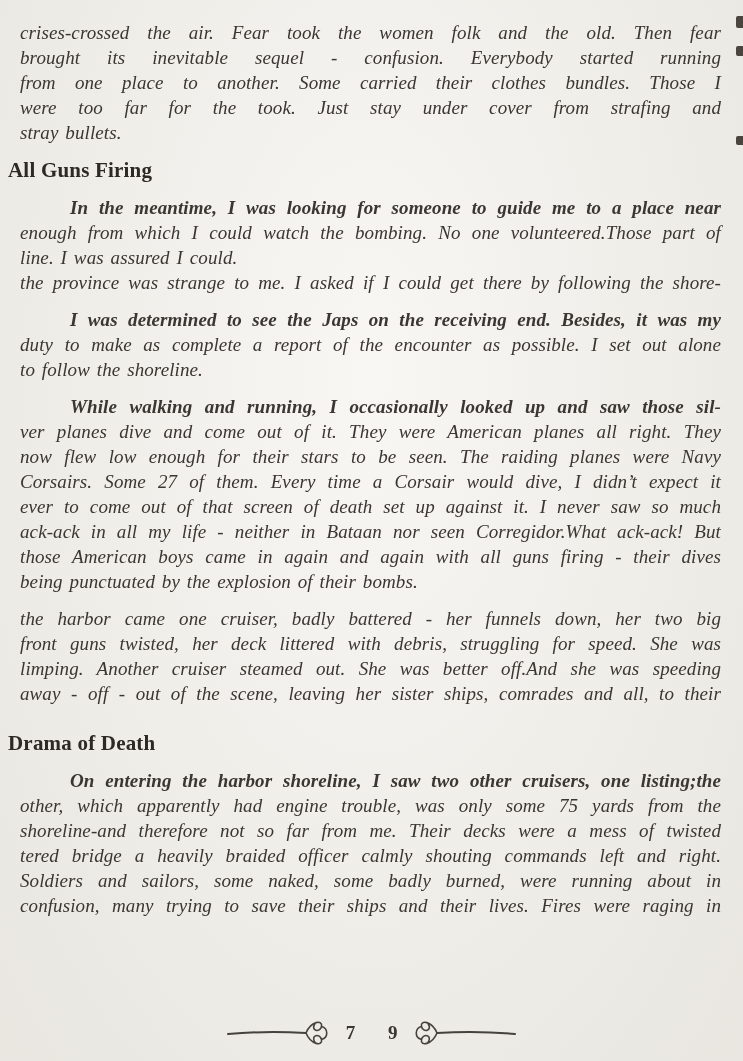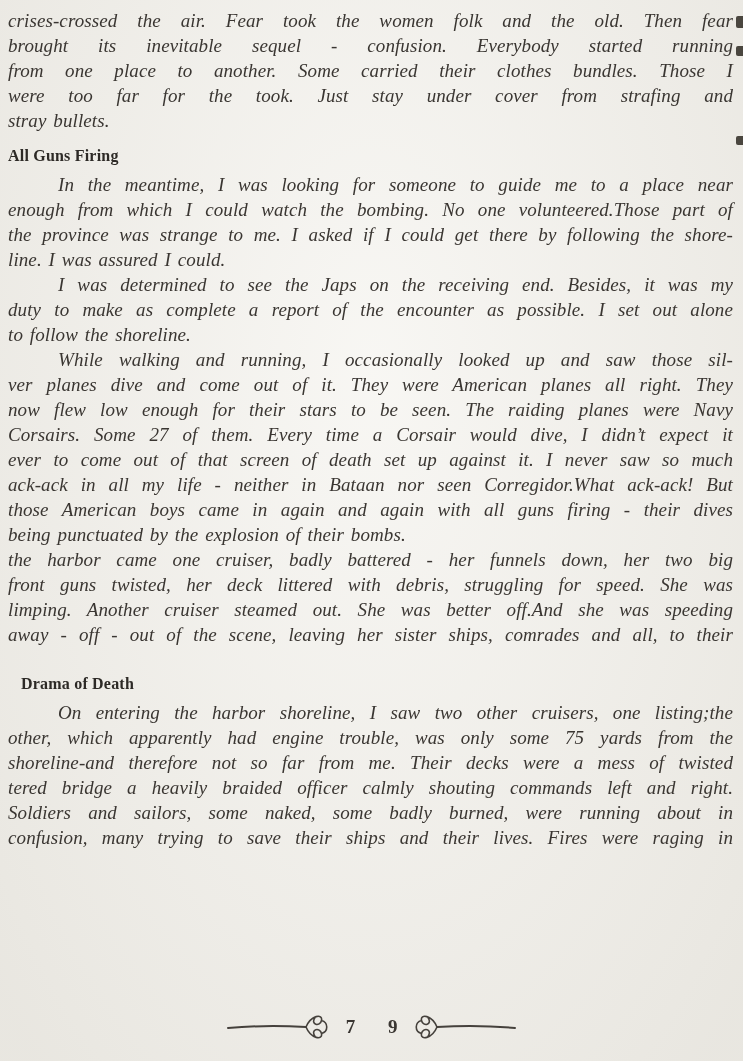--- a/index.html
+++ b/index.html
@@ -10,46 +10,46 @@
     box-sizing: border-box;
     padding: 8px 10px 0 8px;
     background:
       radial-gradient(ellipse at 50% 35%, rgba(255,255,255,0.45), rgba(60,55,45,0.05) 95%),
       #f2f0ea;
     font-family: "Liberation Serif", serif;
     font-style: italic;
     color: #3a3632;
     overflow: hidden;
   }
-  .para { margin: 0; }
+  .para { margin: 12px; }
   .line {
     font-size: 19px;
     line-height: 25px;
     letter-spacing: 0.1px;
     word-spacing: 2px;
     text-align: justify;
     text-align-last: justify;
   }
   .line.last { text-align-last: left; }
-  .line.indent { text-indent: 50px; }
+  .line.indent { text-indent: 50px; font-weight: bold; }
   .heading {
     font-family: "Liberation Serif", serif;
     font-style: normal;
     font-weight: bold;
-    font-size: 16px;
+    font-size: 21px;
     line-height: 26px;
     letter-spacing: 0.2px;
     color: #2d2a26;
     margin: 10px 0 3px 0;
   }
-  .heading.second { margin-top: 24px; margin-left: 13px; }
+  .heading.second { margin-top: 24px; }
   .footer {
     position: absolute;
     left: 0; right: 0;
-    bottom: 17px;
+    bottom: 11px;
     display: flex;
     align-items: center;
     justify-content: center;
     gap: 16px;
   }
   .pagenum {
     font-style: normal;
     font-weight: bold;
     font-size: 19px;
     word-spacing: 28px;
@@ -83,22 +83,22 @@
     <div class="line">from one place to another. Some carried their clothes bundles. Those I</div>
     <div class="line">were too far for the took. Just stay under cover from strafing and</div>
     <div class="line last">stray bullets.</div>
   </div>
 
   <div class="heading">All Guns Firing</div>
 
   <div class="para">
     <div class="line indent">In the meantime, I was looking for someone to guide me to a place near</div>
     <div class="line">enough from which I could watch the bombing. No one volunteered.Those part of</div>
+    <div class="line last">line. I was assured I could.</div>
     <div class="line">the province was strange to me. I asked if I could get there by following the shore-</div>
-    <div class="line last">line. I was assured I could.</div>
   </div>
 
   <div class="para">
     <div class="line indent">I was determined to see the Japs on the receiving end. Besides, it was my</div>
     <div class="line">duty to make as complete a report of the encounter as possible. I set out alone</div>
     <div class="line last">to follow the shoreline.</div>
   </div>
 
   <div class="para">
     <div class="line indent">While walking and running, I occasionally looked up and saw those sil-</div>

